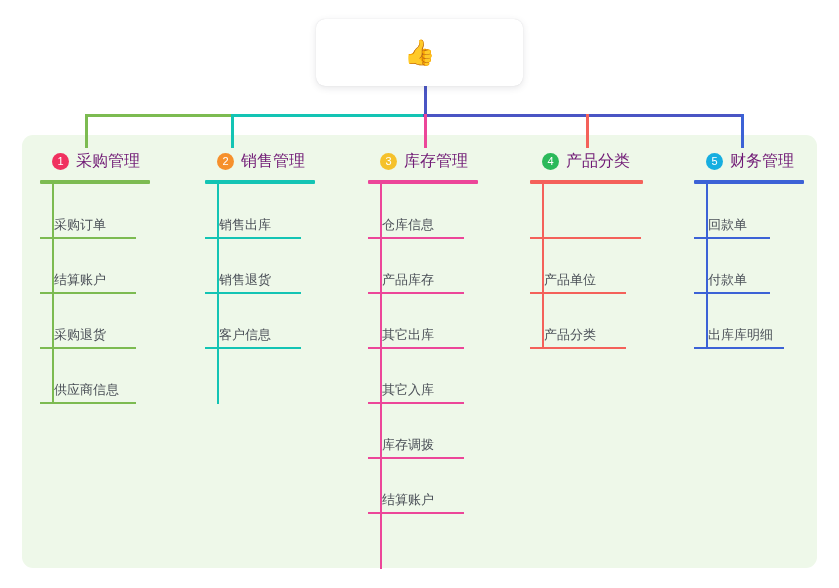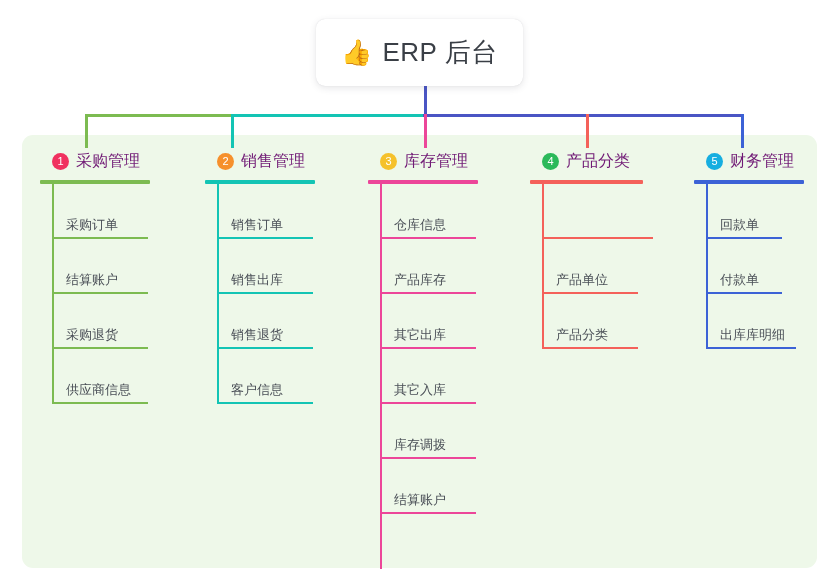--- a/index.html
+++ b/index.html
@@ -62,21 +62,20 @@
     font-family: "Liberation Sans", "DejaVu Sans", sans-serif;
   }
   .head-label { font-size: 16px; color: #701a75; white-space: nowrap; }
   .head-rule { height: 4px; border-radius: 1px; margin-top: 6px; }
 
   .leaves { position: relative; padding-top: 0px; }
   .spine { position: absolute; left: 12px; top: 0; width: 2px; }
   .leaf {
     position: relative;
     height: 55px;
-    margin-left: 12px;
     display: flex; align-items: flex-end;
   }
   .leaf-text {
     font-size: 13px; color: #4a4f57;
     padding-left: 14px; padding-bottom: 5px;
     white-space: nowrap;
   }
   .leaf-rule {
     position: absolute; left: 0; bottom: 0;
     height: 2px; width: 96px;
@@ -84,21 +83,20 @@
 </style>
 </head>
 <body>
 
 <div id="stage">
 
   <div class="panel"></div>
 
   <div class="root-card">
     <span class="root-emoji">👍</span>
-    <span class="root-title">ERP 后台</span>
   </div>
 
   <div class="conn v-seg" style="left:424px; top:86px; height:30px; background:#4a55c4;"></div>
 
   <div class="conn h-seg" style="left:85px; top:114px; width:148px; background:#7cbb51;"></div>
   <div class="conn h-seg" style="left:231px; top:114px; width:194px; background:#13c4b4;"></div>
   <div class="conn h-seg" style="left:423px; top:114px; width:320px; background:#4a55c4;"></div>
 
   <div class="conn v-seg" style="left:85px; top:114px; height:34px; background:#7cbb51;"></div>
   <div class="conn v-seg" style="left:231px; top:114px; height:34px; background:#13c4b4;"></div>
@@ -135,24 +133,20 @@
 
   <div class="col" style="left:205px; top:148px;">
     <div class="col-head">
       <span class="badge" style="background: rgb(246, 144, 44);">2</span>
       <span class="head-label">销售管理</span>
     </div>
     <div class="head-rule" style="width: 110px; background: rgb(19, 196, 180);"></div>
     <div class="leaves">
       <div class="spine" style="height: 220px; background: rgb(19, 196, 180);"></div>
       <div class="leaf">
-        <span class="leaf-text">销售订单</span>
-        <div class="leaf-rule" style="background: rgb(19, 196, 180);"></div>
-      </div>
-      <div class="leaf">
         <span class="leaf-text">销售出库</span>
         <div class="leaf-rule" style="background: rgb(19, 196, 180);"></div>
       </div>
       <div class="leaf">
         <span class="leaf-text">销售退货</span>
         <div class="leaf-rule" style="background: rgb(19, 196, 180);"></div>
       </div>
       <div class="leaf">
         <span class="leaf-text">客户信息</span>
         <div class="leaf-rule" style="background: rgb(19, 196, 180);"></div>

